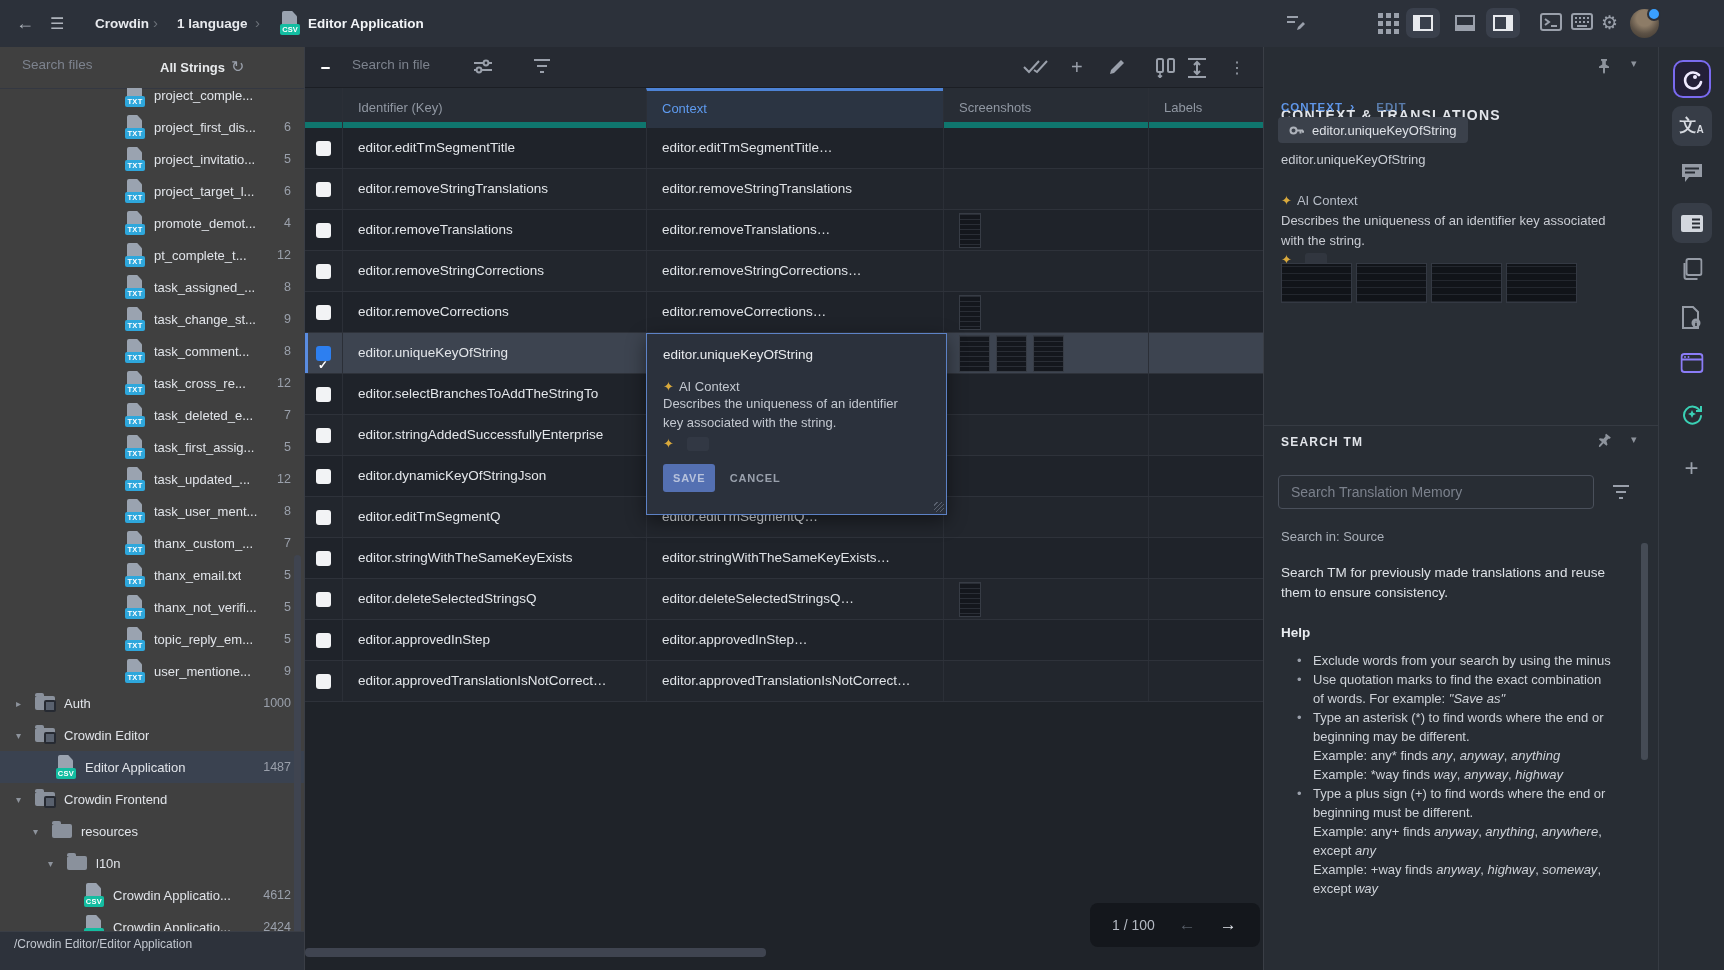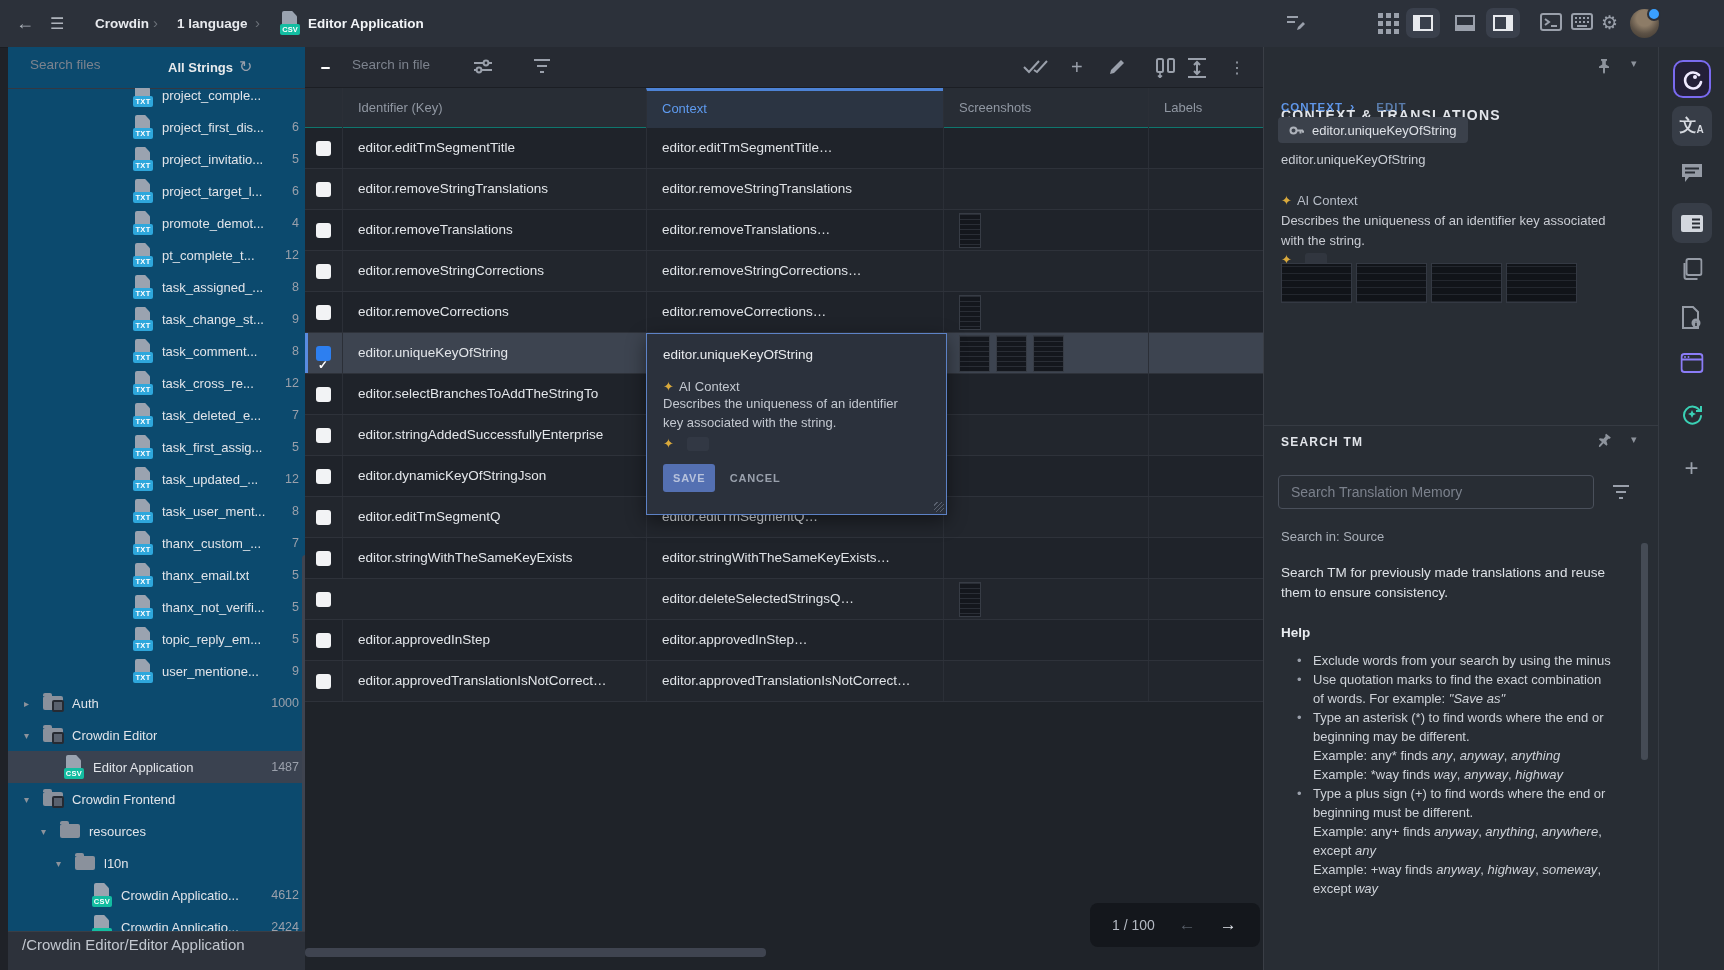--- a/index.html
+++ b/index.html
@@ -14,21 +14,21 @@
   .topbar .glyph{color:#aeb3bb;font-size:18px;line-height:47px;}
   .crumb{position:absolute;top:0;height:47px;line-height:47px;font-size:13.5px;font-weight:bold;color:#e8eaee;}
   .crumb-sep{position:absolute;top:0;height:47px;line-height:46px;font-size:15px;color:#6b7078;}
   .tb-ic{position:absolute;top:13px;color:#9aa0ab;}
   .tile{position:absolute;top:8px;width:34px;height:30px;background:#3a404c;border-radius:7px;display:flex;align-items:center;justify-content:center;}
   .avatar{position:absolute;left:1630px;top:9px;width:29px;height:29px;border-radius:50%;
           background:radial-gradient(circle at 50% 32%,#8d7c67 0 32%,#5d5246 62%,#3d372f 100%);}
   .avatar .dot{position:absolute;right:-2px;top:-2px;width:10px;height:10px;border-radius:50%;background:#3aa0ff;border:2px solid #2c313a;}
 
   
-  .sidebar{position:absolute;left:8px;top:47px;width:305px;height:923px;background:#0c4a6e;border-right:1px solid #3a3e46;box-sizing:border-box;}
+  .sidebar{position:absolute;left:0;top:47px;width:305px;height:923px;background:#404040;border-right:1px solid #3a3e46;box-sizing:border-box;}
   .sb-head{position:absolute;left:0;top:0;width:100%;height:41px;border-bottom:1px solid #343842;}
   .sb-search{position:absolute;left:20px;top:9px;width:120px;background:transparent;border:none;outline:none;color:#e1e4e9;font-size:13.5px;}
   .sb-search::placeholder{color:#7d838e;}
   .sb-filter{position:absolute;left:160px;top:0;height:41px;line-height:41px;font-size:13px;font-weight:bold;color:#e8eaec;}
   .sb-refresh{position:absolute;left:231px;top:0;height:41px;line-height:40px;font-size:16px;color:#9aa0ab;}
   .sb-list{position:absolute;left:0;top:41px;right:0;bottom:25px;overflow:hidden;}
   .it{display:flex;align-items:center;height:32px;font-size:13px;color:#e1e4e9;box-sizing:border-box;}
   .it.partial{margin-top:-9px;}
   .it.sel{background:#3a4250;}
   .it .arrow{width:14px;flex:0 0 14px;color:#8d939c;font-size:10px;margin-right:5px;}
@@ -45,37 +45,37 @@
   .it .nm{white-space:nowrap;overflow:hidden;}
   .it .num{margin-left:auto;padding-right:13px;color:#9aa0ab;font-size:12.5px;}
   .it.d0{padding-left:16px;}
   .it.d1{padding-left:33px;}
   .it.d2{padding-left:48px;}
   .it.d3{padding-left:84px;}
   .it.d4{padding-left:125px;}
   .it.leaf.d1{padding-left:56px;}
   .sb-scroll{position:absolute;right:3px;top:508px;width:7px;height:380px;background:#3f4450;border-radius:4px;}
   .sb-status{position:absolute;left:0;bottom:0;width:100%;height:39px;background:#2d323b;border-top:1px solid #3a3e46;
-             font-size:15px;color:#c2c7cf;line-height:25px;padding-left:14px;box-sizing:border-box;}
+             font-size:12px;color:#c2c7cf;line-height:25px;padding-left:14px;box-sizing:border-box;}
 
   
   .main{position:absolute;left:305px;top:47px;width:958px;height:923px;background:#1f2329;}
   .m-toolbar{position:absolute;left:0;top:0;width:100%;height:41px;background:#262a32;border-bottom:1px solid #1b1e24;box-sizing:border-box;}
   .cb{width:15px;height:15px;border-radius:3px;background:#f2f3f5;position:relative;}
   .cb.blue{background:#2d7ff0;}
   .cb.indet::after{content:"";position:absolute;left:3px;top:6.5px;width:9px;height:2.5px;background:#fff;border-radius:1px;}
   .cb.checked{background:#2d7ff0;}
   .cb.checked::after{content:"✓";position:absolute;left:2px;top:-1px;color:#fff;font-size:12px;font-weight:bold;}
   .m-search{position:absolute;left:45px;top:9px;width:300px;background:transparent;border:none;outline:none;color:#e1e4e9;font-size:13.5px;}
   .m-search::placeholder{color:#7d838e;}
   .tool-ic{position:absolute;top:11px;color:#9aa0ab;}
   .dots{font-size:16px;color:#9aa0ab;letter-spacing:0;line-height:19px;}
 
   
-  .thead{position:absolute;left:0;top:41px;width:100%;height:40px;background:#282d35;border-bottom:1px solid #0f766e;box-sizing:border-box;}
+  .thead{position:absolute;left:0;top:41px;width:100%;height:40px;background:#282d35;border-bottom:6px solid #0f766e;box-sizing:border-box;}
   .hcell{position:absolute;top:0;height:40px;line-height:40px;font-size:13px;color:#9097a2;padding-left:15px;box-sizing:border-box;border-left:1px solid #2b2f37;}
   .hc-key{left:37px;width:304px;}
   .hc-ctx{left:341px;width:297px;background:#2b3442;border-top:3px solid #4d83d6;color:#5e9bf0;line-height:36px;}
   .hc-shot{left:638px;width:205px;}
   .hc-lab{left:843px;right:0;}
   .rows{position:absolute;left:0;top:81px;width:100%;}
   .trow{position:relative;height:41px;border-bottom:1px solid #2e323a;background:#22262d;box-sizing:border-box;}
   .trow:nth-child(odd){background:#1f232a;}
   .trow.sel{background:#3d4450;}
   .trow.sel::before{content:"";position:absolute;left:0;top:0;bottom:0;width:3px;background:#5a8ce0;}
@@ -660,20 +660,21 @@
           </div>
           <div class="tcell t-key">editor.stringWithTheSameKeyExists</div>
           <div class="tcell t-ctx">editor.stringWithTheSameKeyExists…</div>
           <div class="tcell t-shot shots"></div>
           <div class="tcell t-lab"></div>
         </div>
         <div class="trow">
           <div class="tcell t-check">
             <span class="cb"></span>
           </div>
+          <div class="tcell t-key">editor.deleteSelectedStringsQ</div>
           <div class="tcell t-ctx">editor.deleteSelectedStringsQ…</div>
           <div class="tcell t-shot shots">
             <span class="thumb"></span>
           </div>
           <div class="tcell t-lab"></div>
         </div>
         <div class="trow">
           <div class="tcell t-check">
             <span class="cb"></span>
           </div>

